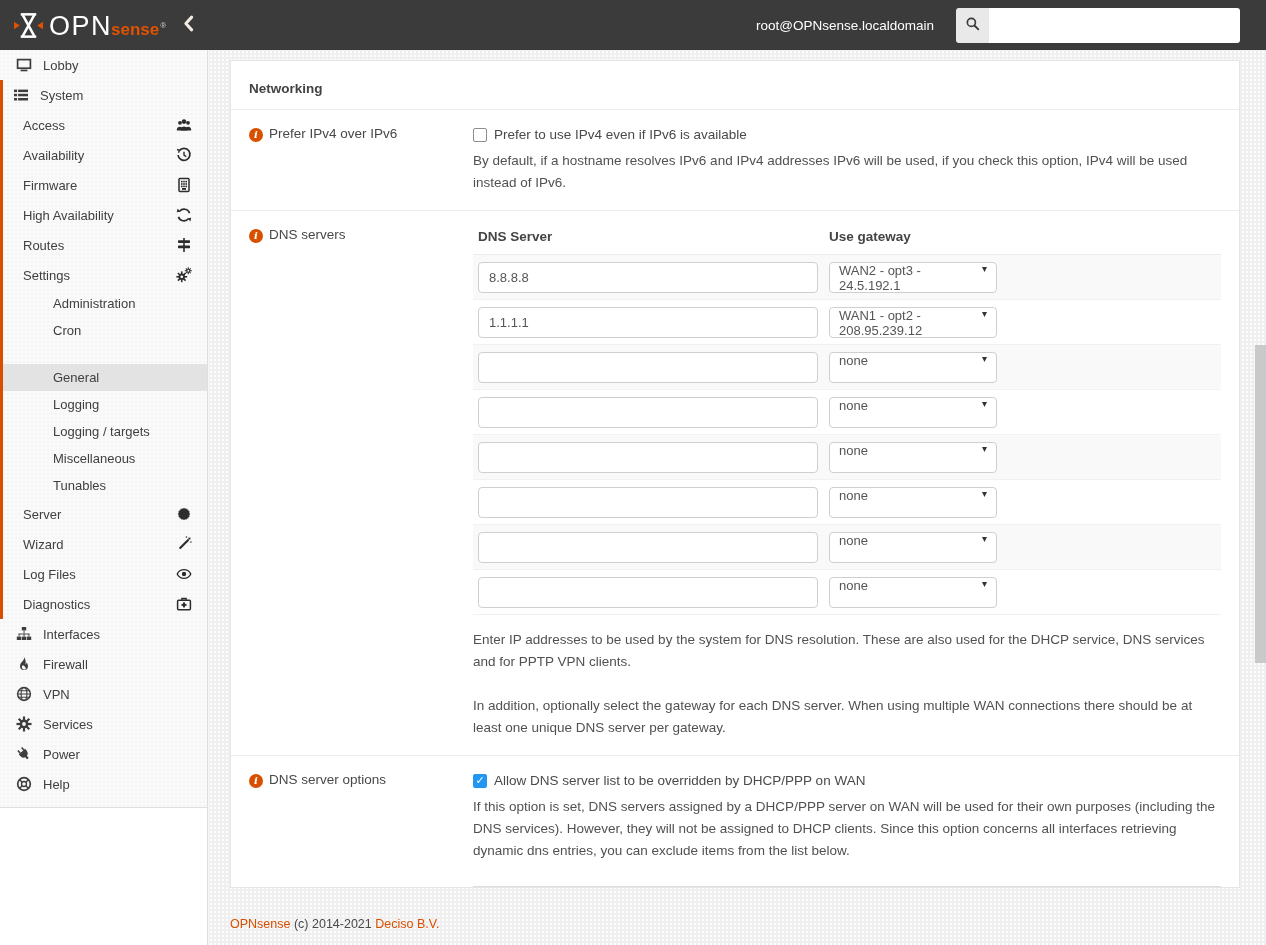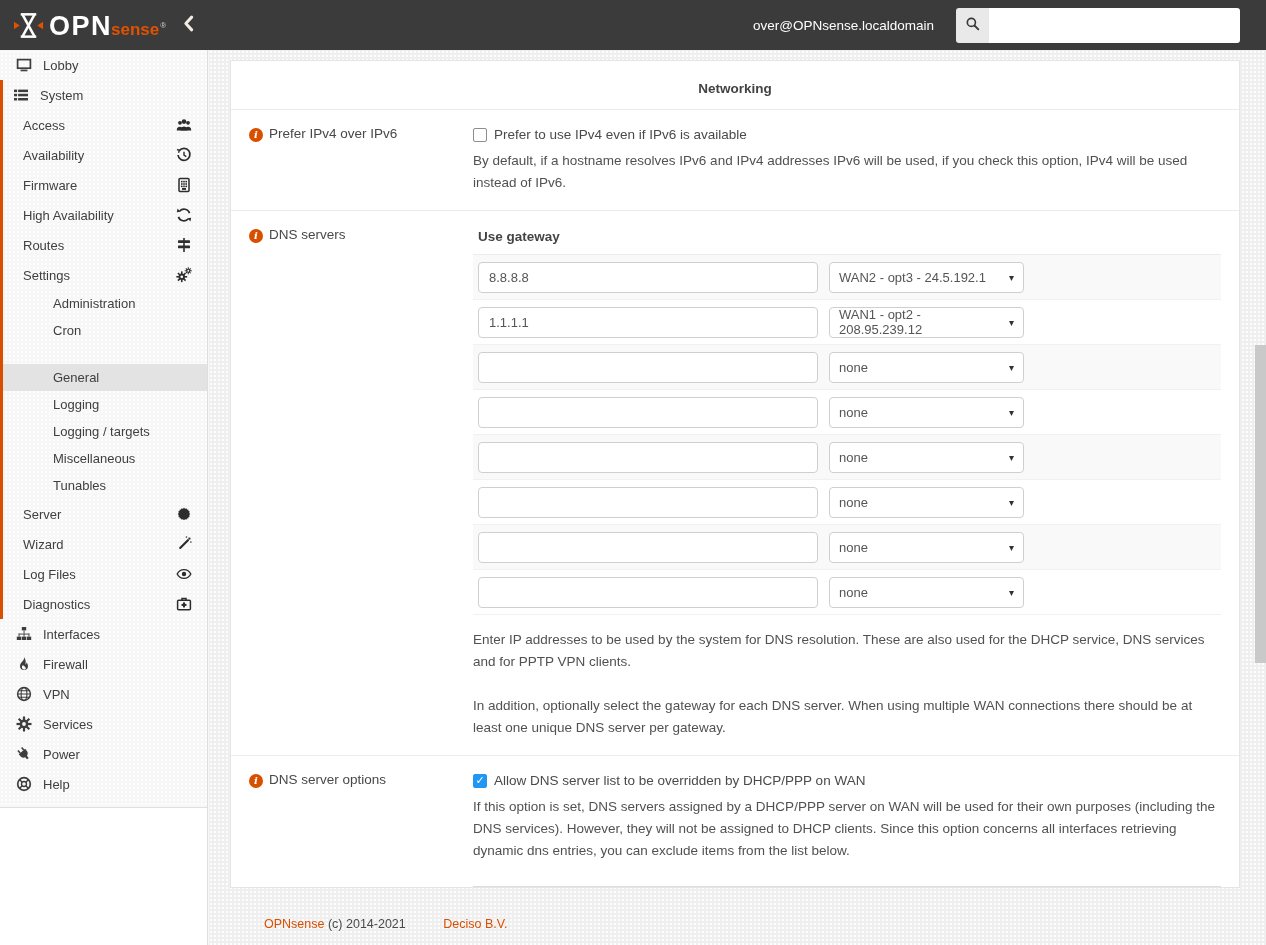--- a/index.html
+++ b/index.html
@@ -6,21 +6,21 @@
   html,body { margin:0; padding:0; }
   body {
     width:1266px; height:945px; overflow:hidden; position:relative;
     font-family:"Liberation Sans", sans-serif; background:#f7f7f7; color:#4a4a4a;
   }
   
   .header { position:absolute; top:0; left:0; width:1266px; height:50px; background:#3b3b3b;
             display:flex; align-items:center; z-index:20; }
   .brand { width:182px; padding-left:13px; display:flex; align-items:flex-end; }
   .brand-mark svg { width:31px; height:31px; display:block; }
-  .brand-opn { color:#ffffff; font-size:27px; font-weight:bold; letter-spacing:1.5px; line-height:29px; margin-left:5px; }
+  .brand-opn { color:#ffffff; font-size:27px; font-weight:normal; letter-spacing:1.5px; line-height:29px; margin-left:5px; }
   .brand-sense { color:#e05200; font-size:17px; font-weight:bold; line-height:23px; margin-left:-1px; }
   .brand-reg { color:#cfcfcf; font-size:8px; line-height:30px; margin-left:1px; }
   .collapse-btn { width:22px; display:flex; align-items:center; cursor:pointer; }
   .collapse-btn svg { width:13px; height:17px; }
   .header-right { margin-left:auto; display:flex; align-items:center; height:100%; }
   .header-user { color:#ffffff; font-size:13.5px; margin-right:22px; }
   .search-group { display:flex; height:35px; width:284px; margin-right:26px; border-radius:3px; overflow:hidden; }
   .search-btn { width:33px; background:#e9e9e9; display:flex; align-items:center; justify-content:center;
                 color:#3a3a3a; cursor:pointer; flex:none; }
   .search-btn svg { width:15px; height:15px; }
@@ -42,21 +42,21 @@
   .lvl2 { padding:6px 14px 6px 50px; }
   .nav-item.active { background:#e3e3e3;margin-top:20px; }
   .nav-icon svg { width:16px; height:16px; }
   
   .main { position:absolute; left:209px; top:50px; right:0; bottom:0; background:#efefef;
           background-image:radial-gradient(rgba(255,255,255,.85) 1px, transparent 1px); background-size:4px 4px;
           overflow:hidden; }
   .panel { position:absolute; left:21px; top:10px; width:1010px; height:828px; background:#ffffff;
            border:1px solid #e5e5e5; overflow:hidden; }
   .section-header { font-weight:bold; font-size:13.5px; color:#434343; padding:20px 18px 13px;
-                    border-bottom:1px solid #ececec;text-align:center; }
+                    border-bottom:1px solid #ececec; }
   .form-row { display:flex; padding:13px 18px 16px; border-bottom:1px solid #ececec; }
   .form-row.last { border-bottom:none; }
   .label-col { width:224px; flex:none; font-size:13.5px; color:#484848; display:flex;
                align-items:flex-start; padding-top:3px; }
   .info-badge { width:14px; height:14px; border-radius:50%; background:#d94f00; color:#fff;
                 font-family:"DejaVu Serif", serif; font-style:italic; font-weight:bold; font-size:10px;
                 display:inline-flex; align-items:center; justify-content:center; margin-right:6px;
                 flex:none; margin-top:2px; line-height:1; }
   .control-col { flex:1; font-size:13.5px; color:#4a4a4a; min-width:0; }
   .checkbox-line { display:flex; align-items:center; gap:7px; margin:4px 0 4px; }
@@ -66,28 +66,28 @@
   .checkbox.checked { background:#2196f3; border-color:#2196f3; color:#ffffff; }
   .help-text { color:#515151; line-height:22px; max-width:752px; margin:8px 0 0; }
   
   .dns-head { display:flex; font-weight:bold; color:#444; font-size:13.5px; padding:5px 0 10px 5px;
               border-bottom:1px solid #ececec; }
   .dns-head .c1 { width:351px; flex:none; }
   .dns-row { display:flex; align-items:center; height:45px; padding-left:5px; border-bottom:1px solid #f1f1f1; }
   .dns-row.striped { background:#f9f9f9; }
   .text-input { width:340px; height:31px; border:1px solid #cfcfcf; border-radius:4px; padding:0 10px;
                 font-size:13px; color:#555; font-family:inherit; margin-right:11px; background:#fff; }
-  .select-box { width:195px; height:31px; border:1px solid #cfcfcf; border-radius:4px; background:#fff;
-                display:flex; align-items:center; justify-content:space-between; padding:0 9px;
+  .select-box { width:168px; height:31px; border:1px solid #cfcfcf; border-radius:4px; background:#fff;
+                display:flex; justify-content:space-between; padding:0 9px;
                 font-size:13px; color:#555; cursor:pointer; flex:none; }
   .caret { font-size:10px; color:#333; margin-left:6px; }
   .divider { border-top:1px solid #dddddd; margin-top:24px; }
   
   .footer { position:absolute; left:21px; bottom:14px; font-size:12.5px; color:#4a4a4a; }
-  .footer a { color:#d94f00; text-decoration:none; cursor:pointer;margin-left:34px; }
+  .footer a { color:#d94f00; text-decoration:none; cursor:pointer; }
   .scrollbar-track { position:absolute; right:0; top:0; width:11px; bottom:0; }
   .scrollbar-thumb { position:absolute; right:0; top:295px; width:11px; height:318px; background:#c9c9c9; }
 </style>
 </head>
 <body>
 
 <div class="header">
   <div class="brand">
     <span class="brand-mark">
       <svg viewBox="0 0 32 32">
@@ -108,21 +108,21 @@
       <span class="brand-reg">®</span>
   </div>
   <div class="collapse-btn">
     <span>
       <svg viewBox="0 0 12 16">
           <path d="M9 2 3.5 8 9 14" fill="none" stroke="#f2ede1" stroke-width="2.8" stroke-linecap="round" stroke-linejoin="round"></path>
         </svg>
     </span>
   </div>
   <div class="header-right">
-    <span class="header-user">over@OPNsense.localdomain</span>
+    <span class="header-user">root@OPNsense.localdomain</span>
     <div class="search-group">
       <div class="search-btn">
         <span>
           <svg viewBox="0 0 16 16">
               <circle cx="6.8" cy="6.8" r="4.3" fill="none" stroke="currentColor" stroke-width="1.8"></circle>
               <path d="M10.1 10.1 14.2 14.2" stroke="currentColor" stroke-width="2" stroke-linecap="round"></path>
             </svg>
         </span>
       </div>
       <input class="search-input" type="text" placeholder="" style="">
@@ -397,20 +397,21 @@
       </div>
     </div>
 
     <div class="form-row">
       <div class="label-col">
         <span class="info-badge">i</span>
         <span>DNS servers</span>
       </div>
       <div class="control-col">
         <div class="dns-head">
+          <div class="c1">DNS Server</div>
           <div class="c2">Use gateway</div>
         </div>
         <div>
             <div class="dns-row striped">
               <input type="text" class="text-input" value="8.8.8.8" style="">
               <div class="select-box">
                 <span>WAN2 - opt3 - 24.5.192.1</span>
                 <span class="caret">▾</span>
               </div>
             </div>

